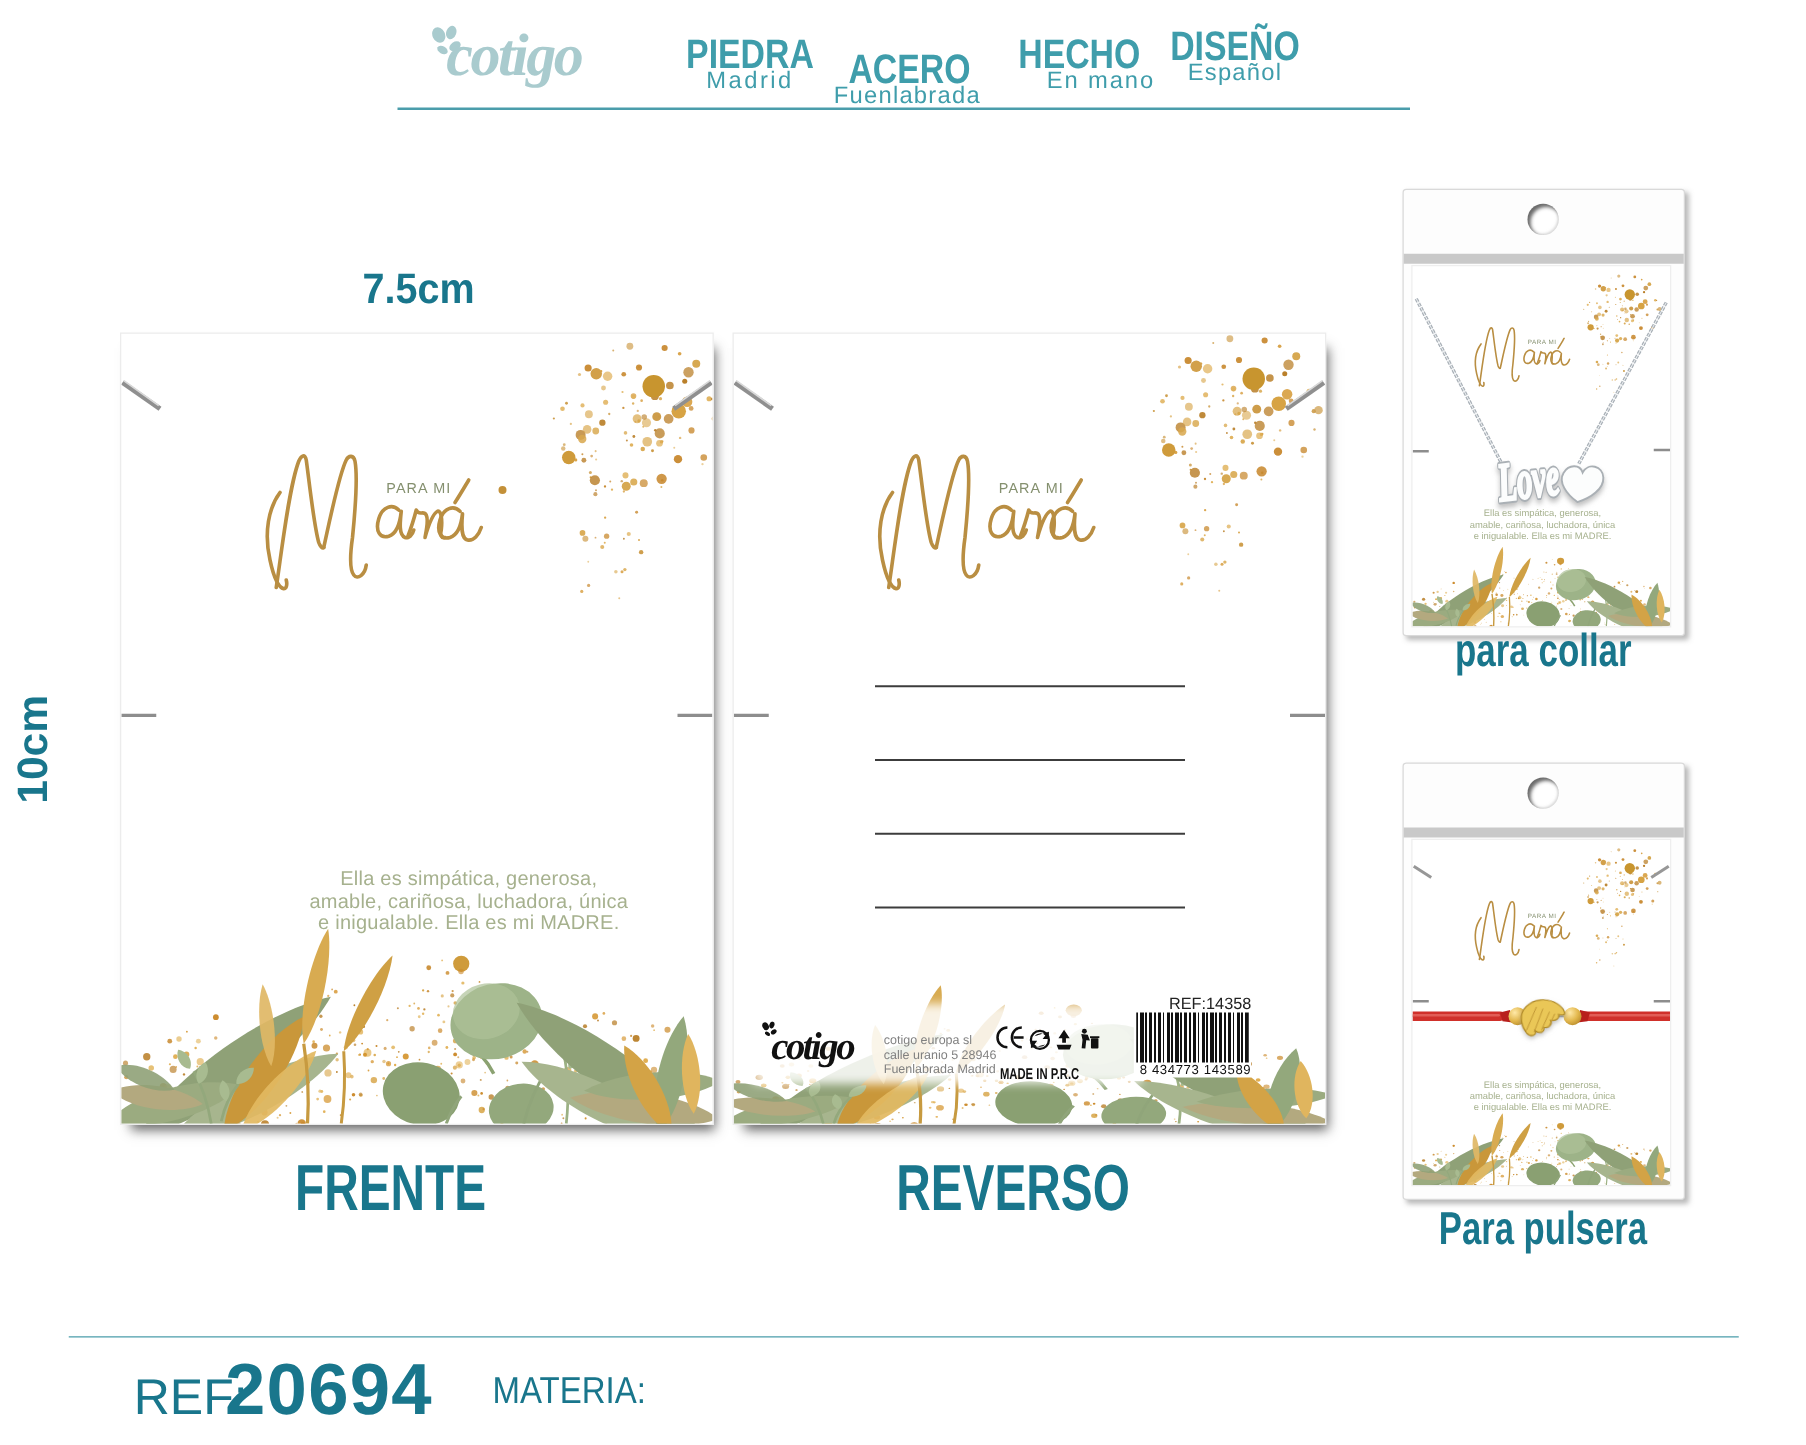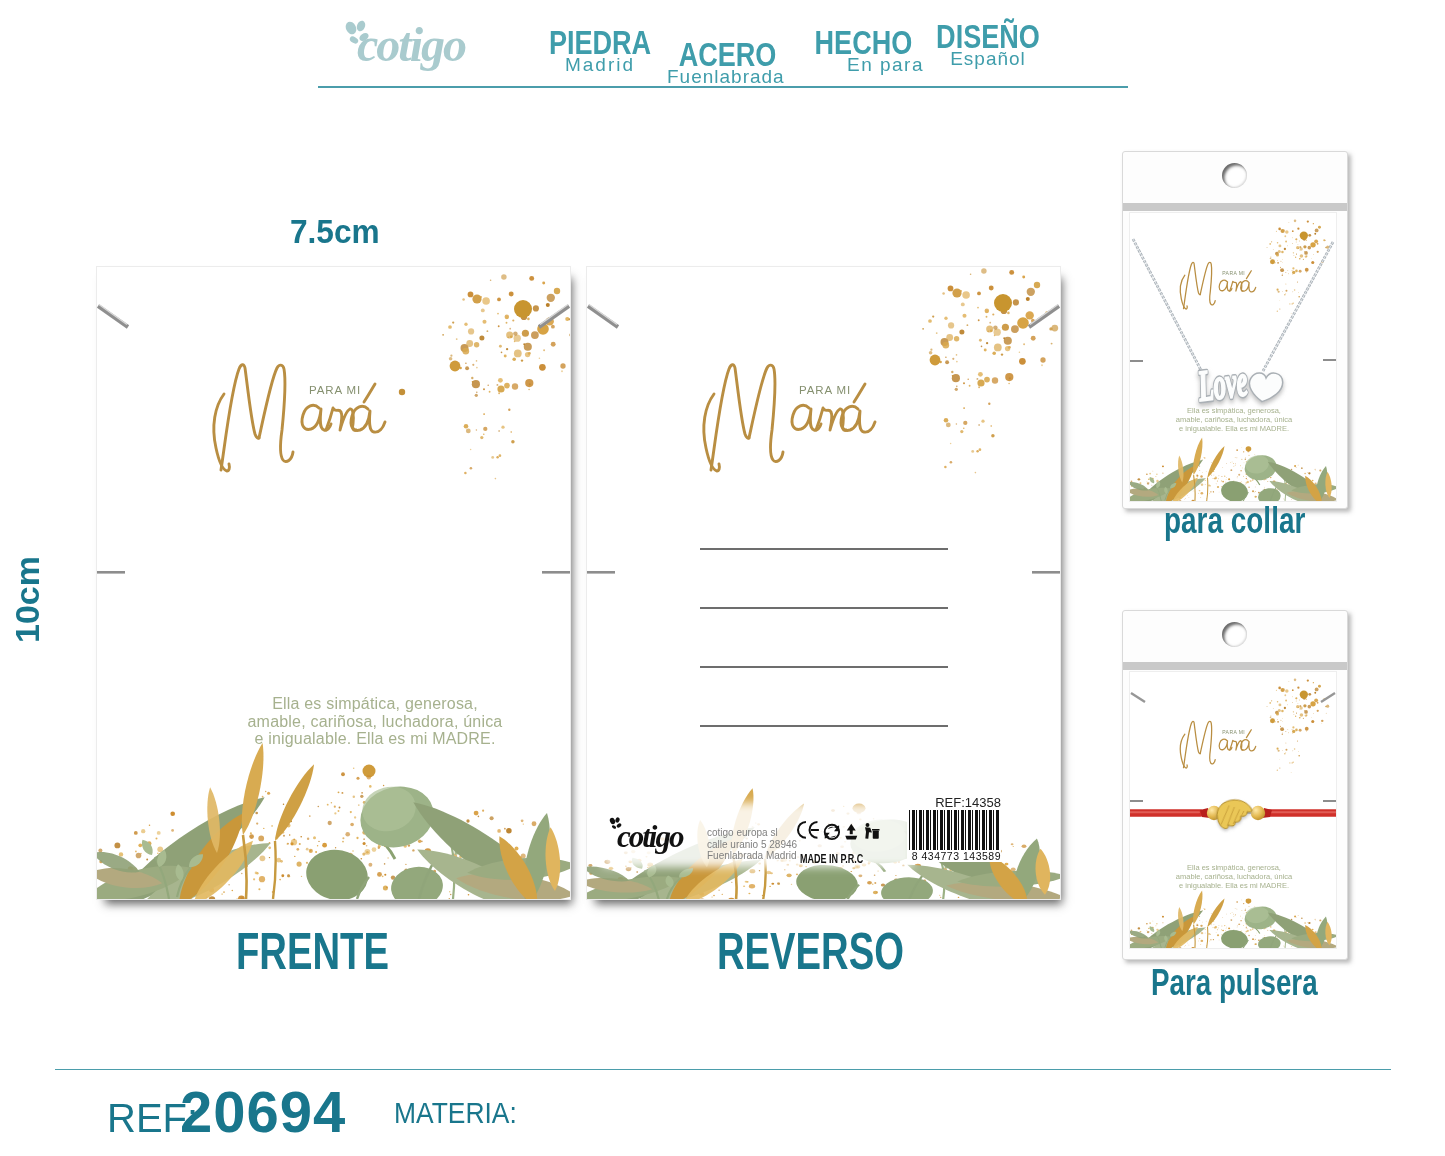--- a/index.html
+++ b/index.html
@@ -585,21 +585,21 @@
 <div style="font-size:19px;color:#3f9dab;letter-spacing:2px;line-height:1;margin-top:-4px">Madrid</div>
   </div>
 
 <div class="abs" style="left:667px;top:38px;width:130px;text-align:left">
 <div style="font-size:33px;font-weight:bold;color:#3f9dab;transform:scaleX(.82);transform-origin:center;line-height:33px;height:33px">ACERO</div>
 <div style="font-size:19px;color:#3f9dab;letter-spacing:1px;line-height:1;margin-top:-4px">Fuenlabrada</div>
   </div>
 
 <div class="abs" style="left:794px;top:26px;width:130px;text-align:right">
 <div style="font-size:33px;font-weight:bold;color:#3f9dab;transform:scaleX(.82);transform-origin:center;line-height:33px;height:33px">HECHO</div>
-<div style="font-size:19px;color:#3f9dab;letter-spacing:1.5px;line-height:1;margin-top:-4px">En para</div>
+<div style="font-size:19px;color:#3f9dab;letter-spacing:1.5px;line-height:1;margin-top:-4px">En mano</div>
   </div>
 
 <div class="abs" style="left:923px;top:20px;width:130px;text-align:center">
 <div style="font-size:33px;font-weight:bold;color:#3f9dab;transform:scaleX(.82);transform-origin:center;line-height:33px;height:33px">DISEÑO</div>
 <div style="font-size:19px;color:#3f9dab;letter-spacing:1px;line-height:1;margin-top:-4px">Español</div>
   </div>
 
 <div class="abs" style="left:318px;top:86px;width:810px;height:2px;background:#4b9dab"></div>
 
 <div class="lbl" style="left:290px;top:212px;font-size:34px;transform:scaleX(.93);transform-origin:left">7.5cm</div>

